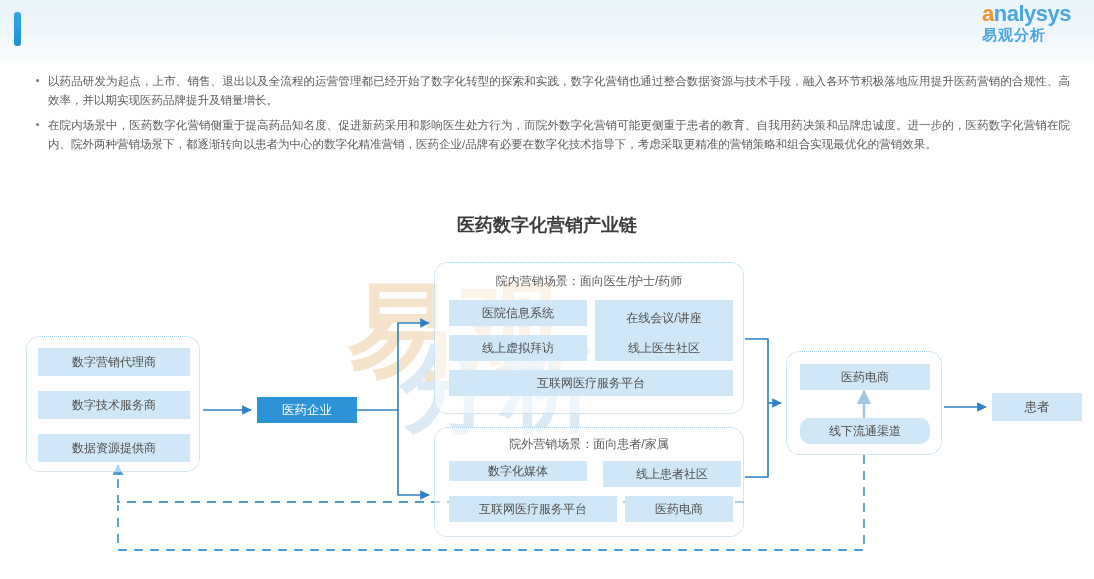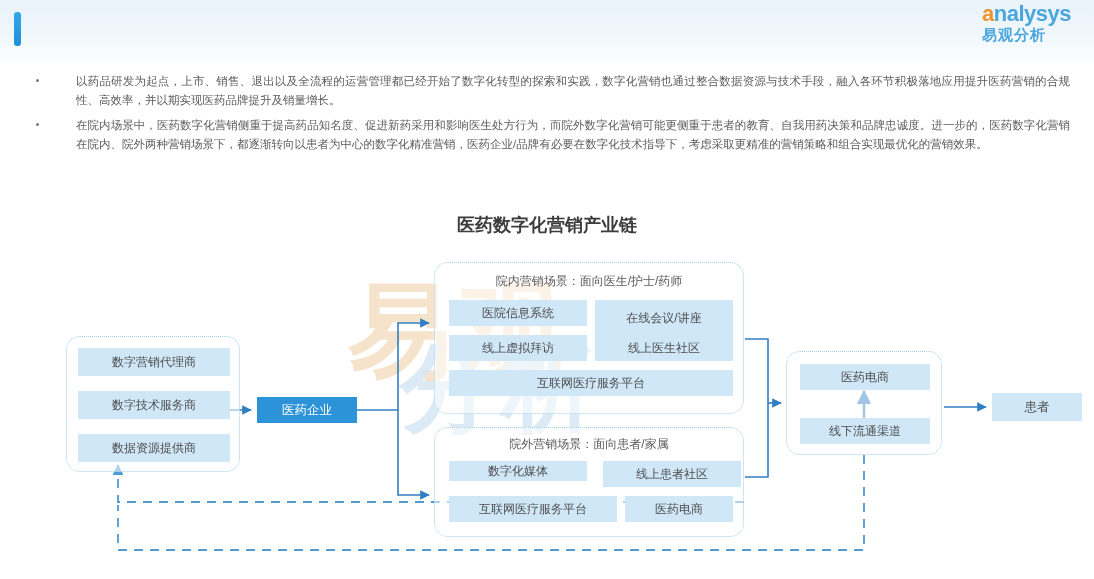--- a/index.html
+++ b/index.html
@@ -36,21 +36,21 @@
     line-height:24px; letter-spacing:-0.5px; white-space:nowrap;
   }
   #logo-main .o { color:#f0932b; }
   #logo-sub {
     font-size:15px; font-weight:bold; color:#4aa6dd;
     line-height:17px; letter-spacing:1px; white-space:nowrap;
   }
 
   
   #bullets { position:absolute; left:0; top:72px; width:1094px; }
-  .bullet { position:relative; padding-left:76px; padding-right:24px; margin-bottom:6px; }
+  .bullet { position:relative; padding-left:48px; padding-right:24px; margin-bottom:6px; }
   .bullet .dot {
     position:absolute; left:36px; top:7px;
     width:3px; height:3px; background:#7b7b7b; border-radius:50%;
   }
   .bullet p {
     margin:0; font-size:11.5px; line-height:19px; color:#5c5c5c;
     text-align:justify;
   }
 
   
@@ -83,21 +83,21 @@
     display:flex; align-items:center; justify-content:center;
     white-space:nowrap;
   }
   .grp-head {
     position:absolute;
     font-size:12px; color:#5a5a5a;
     display:flex; align-items:center; justify-content:center;
     white-space:nowrap; width:100%;
   }
 
-  #grp-suppliers { left:26px; top:131px; width:174px; height:136px;margin-left:40px; }
+  #grp-suppliers { left:26px; top:131px; width:174px; height:136px; }
   #grp-in        { left:434px; top:57px;  width:310px; height:152px; }
   #grp-out       { left:434px; top:222px; width:310px; height:110px; }
   #grp-channel   { left:786px; top:146px; width:156px; height:104px; }
 
   #box-pharma {
     position:absolute; left:257px; top:192px; width:100px; height:26px;
     background:#2d93d8; color:#ffffff; font-size:12.5px;
     display:flex; align-items:center; justify-content:center;
   }
   #box-patient {
@@ -186,18 +186,18 @@
   <div class="dgroup" id="grp-out">
     <div class="grp-head" style="left:0; top:8px;">院外营销场景：面向患者/家属</div>
     <div class="cell" style="left:14px; top:33px; width:138px; height:20px;">数字化媒体</div>
     <div class="cell" style="left:168px; top:33px; width:138px; height:26px;">线上患者社区</div>
     <div class="cell" style="left:14px; top:68px; width:168px; height:26px;">互联网医疗服务平台</div>
     <div class="cell" style="left:190px; top:68px; width:108px; height:26px;">医药电商</div>
   </div>
 
   <div class="dgroup" id="grp-channel">
     <div class="cell" style="left:13px; top:12px; width:130px; height:26px;">医药电商</div>
-    <div class="cell" style="left:13px; top:66px; width:130px; height:26px;">线下流通渠道</div>
+    <div class="cell" style="left:13px; top:66px; width:130px; height:26px;border-radius:10px;">线下流通渠道</div>
   </div>
 
   <div id="box-patient">患者</div>
 
 </div>
 
 </body></html>

